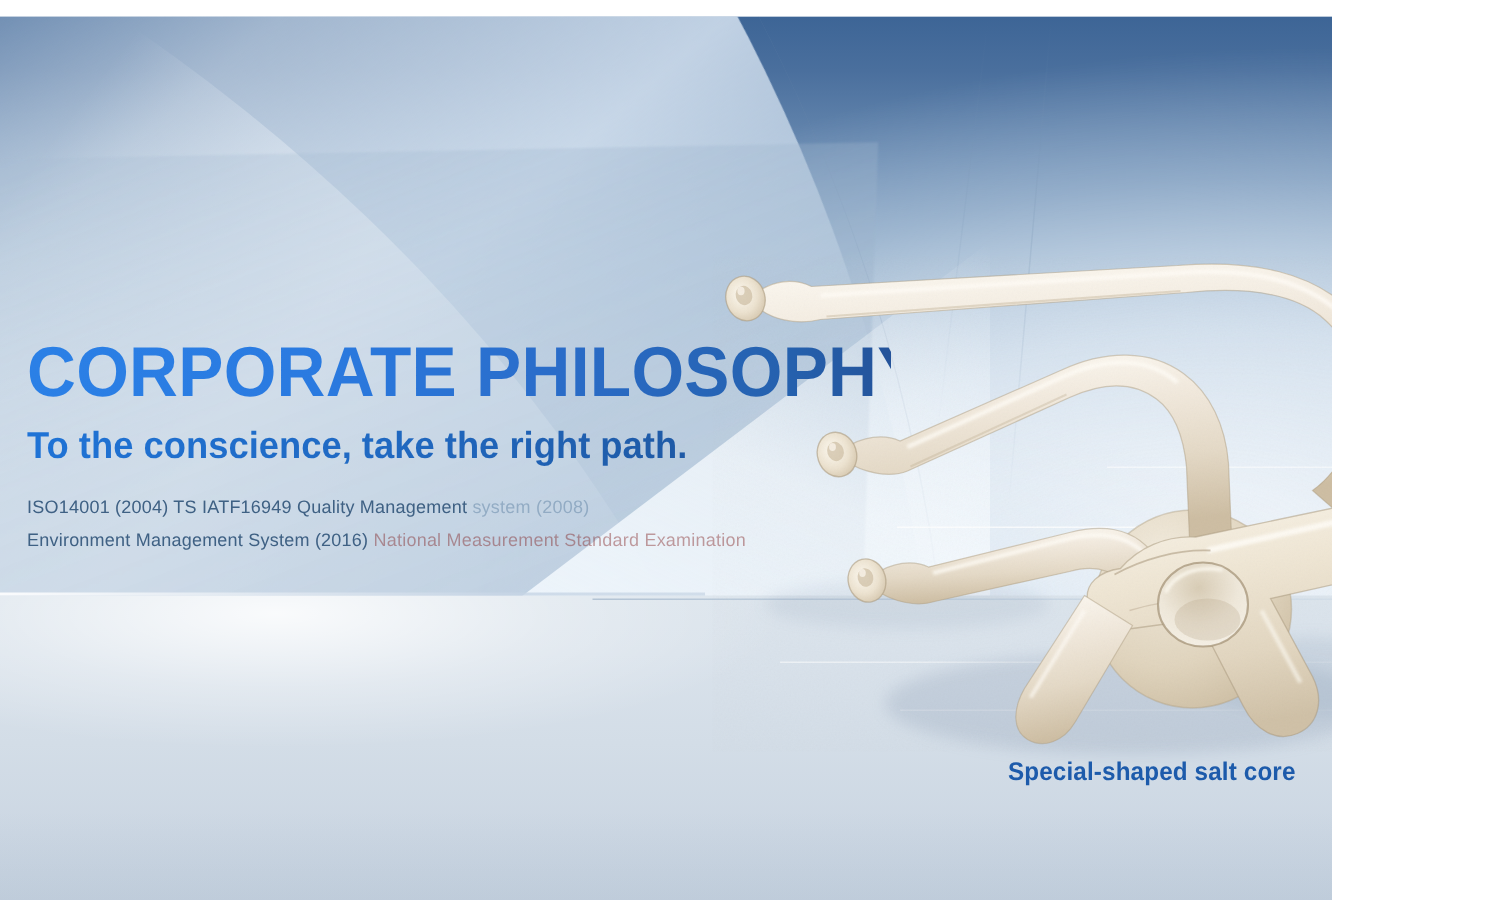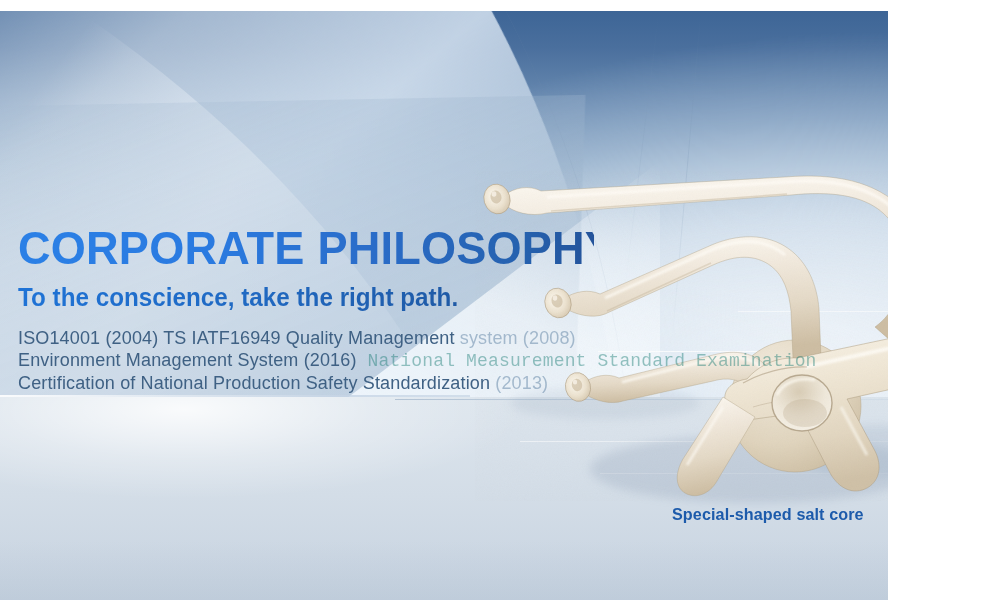--- a/index.html
+++ b/index.html
@@ -194,35 +194,34 @@
     background:linear-gradient(90deg,#1f73d6 0%,#2069c2 40%,#1f5aa6 75%,#1d4e90 100%);
     -webkit-background-clip:text;
     background-clip:text;
     color:transparent;
     -webkit-text-fill-color:transparent;
     white-space:nowrap;
   }
   .certs{margin-top:16px;}
   .cert-line{
     font-family:"Liberation Sans",sans-serif;
-    font-size:18px;
+    font-size:12px;
     line-height:22px;
     color:#3f6184;
     white-space:nowrap;
     letter-spacing:.15px;
   }
   
   .cert-line .fade{
     color:#6b8cab;
     opacity:.55;
   }
   .cert-line .fade2{
-    color:#0f766e;
+    color:#7f1d1d;
     opacity:.42;
-    font-family:Liberation Mono, monospace;
   }
 
   
   #product{
     position:absolute;left:455px;top:140px;width:545px;height:380px;
   }
   #product svg{display:block;width:100%;height:100%;overflow:visible;}
 
   
   .caption{
@@ -447,19 +446,18 @@
 
   <div class="text-block">
 
     <h1 class="headline">CORPORATE PHILOSOPHY</h1>
 
     <h2 class="subhead">To the conscience, take the right path.</h2>
 
     <div class="certs">
       <div class="cert-line"><span>ISO14001 (2004)  TS IATF16949 Quality Management</span><span class="fade"> system (2008)</span></div>
       <div class="cert-line"><span>Environment Management System (2016)</span><span class="fade2">   National Measurement Standard Examination</span></div>
-      <div class="cert-line"><span>Certification of National Production Safety Standardization</span><span class="fade"> (2013)</span></div>
     </div>
   </div>
 
   <div class="caption">Special-shaped salt core</div>
 
 </div>
 
 </body></html>

